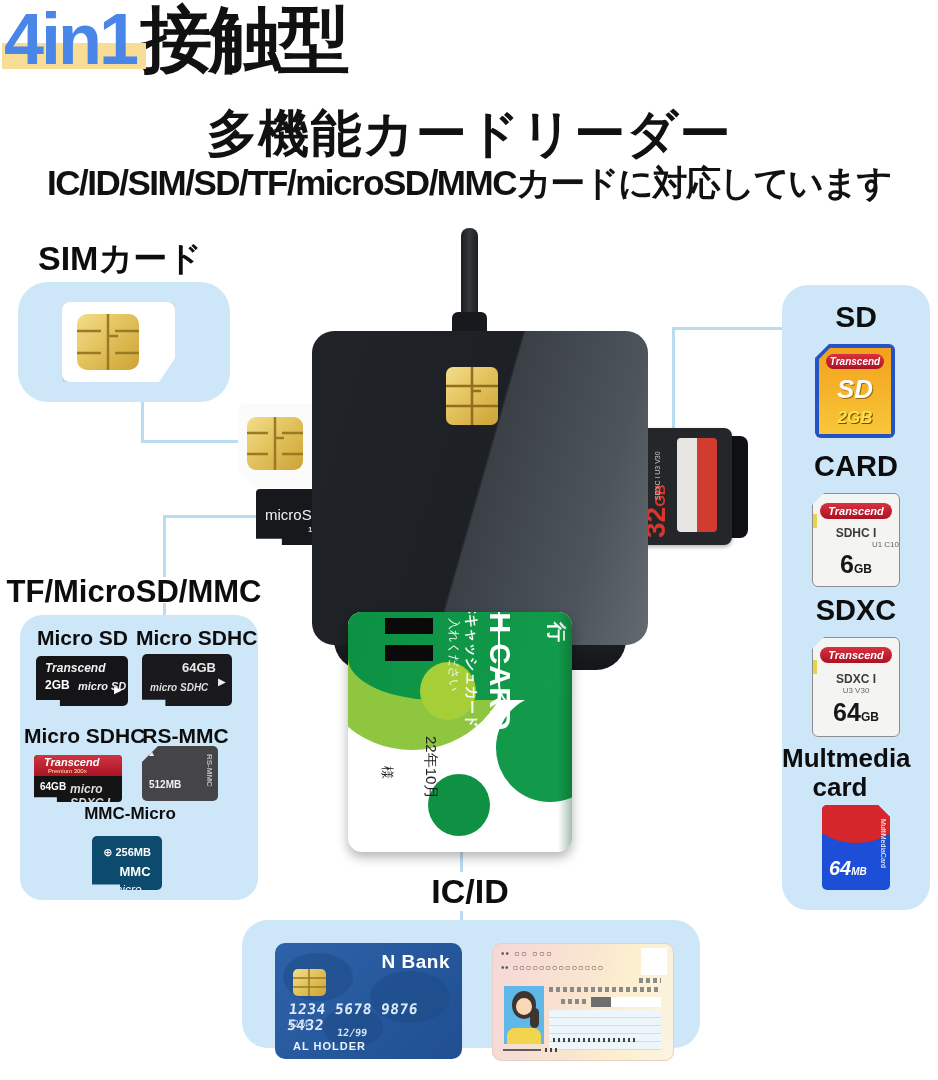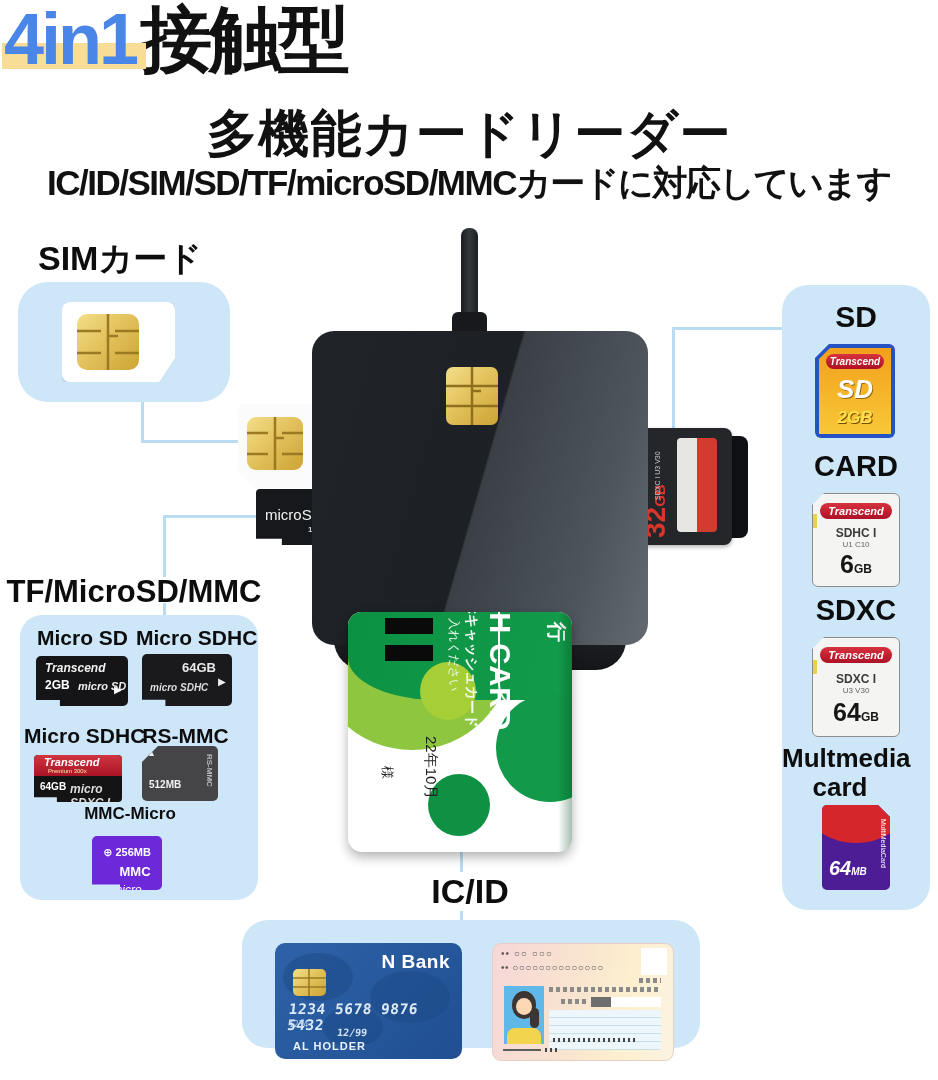--- a/index.html
+++ b/index.html
@@ -125,39 +125,39 @@
       <div class="banner" style="top:6px;height:15px;line-height:15px;font-size:10px;">Transcend</div>
       <div class="abs b ctr" style="left:0;right:0;top:26px;font-size:26px;font-style:italic;color:#fdfdfd;text-shadow:1px 1px 0 #9a6a10;">SD</div>
       <div class="abs b ctr" style="left:0;right:0;top:60px;font-size:17px;font-style:italic;color:#ffe14d;text-shadow:1px 1px 0 #7a4a00;">2GB</div>
     </div>
   </div>
 
   <div class="lbl ctr" style="left:795px;top:450px;width:122px;font-size:29px;">CARD</div>
   <div class="tcard" style="left:812px;top:493px;width:86px;height:92px;background:#f4f4f2;border:1px solid #8d8d8d;border-radius:6px;clip-path:polygon(12px 0,100% 0,100% 100%,0 100%,0 12px);">
     <div class="banner">Transcend</div>
     <div class="abs b ctr" style="left:0;right:0;top:32px;font-size:12px;color:#3b3b3b;">SDHC I</div>
-    <div class="abs ctr" style="left:0;right:0;top:46px;font-size:8px;color:#666;">U1 C10</div>
+    <div class="abs ctr" style="left:0;right:0;top:46px;font-size:8px;color:#666;text-align:right;">U1 C10</div>
     <div class="abs b ctr" style="left:0;right:0;top:56px;font-size:25px;color:#161616;"><span>6</span><span style="font-size:12px;">GB</span></div>
     <div class="abs" style="left:0;top:20px;width:4px;height:14px;background:#e8d44c;"></div>
   </div>
 
   <div class="lbl ctr" style="left:795px;top:594px;width:122px;font-size:29px;">SDXC</div>
   <div class="tcard" style="left:812px;top:637px;width:86px;height:98px;background:#f4f4f2;border:1px solid #8d8d8d;border-radius:6px;clip-path:polygon(12px 0,100% 0,100% 100%,0 100%,0 12px);">
     <div class="banner">Transcend</div>
     <div class="abs b ctr" style="left:0;right:0;top:34px;font-size:12px;color:#3b3b3b;">SDXC I</div>
     <div class="abs ctr" style="left:0;right:0;top:48px;font-size:8px;color:#666;">U3 V30</div>
     <div class="abs b ctr" style="left:0;right:0;top:60px;font-size:25px;color:#161616;"><span>64</span><span style="font-size:12px;">GB</span></div>
     <div class="abs" style="left:0;top:22px;width:4px;height:14px;background:#e8d44c;"></div>
   </div>
 
   <div class="lbl ctr" style="left:782px;top:744px;width:116px;font-size:26px;line-height:29px;">
     <div>Multmedia</div>
     <div>card</div>
   </div>
-  <div class="tcard" style="left:822px;top:805px;width:68px;height:85px;background:#4c1d95;border-radius:5px;clip-path:polygon(0 0,calc(100% - 12px) 0,100% 12px,100% 100%,0 100%);">
+  <div class="tcard" style="left:822px;top:805px;width:68px;height:85px;background:#1d4ed8;border-radius:5px;clip-path:polygon(0 0,calc(100% - 12px) 0,100% 12px,100% 100%,0 100%);">
     <div class="abs" style="left:-10px;top:-16px;width:88px;height:54px;background:#d5262b;border-radius:0 0 50% 50%;"></div>
     <div class="abs b" style="left:7px;top:52px;font-size:20px;font-style:italic;color:#fff;"><span>64</span><span style="font-size:10px;">MB</span></div>
     <span class="rot90" style="left:65px;top:14px;font-size:7px;color:#fff;">MultiMediaCard</span>
   </div>
 
   <div class="lbl" style="left:6px;top:574px;width:256px;text-align:center;font-size:31px;">TF/MicroSD/MMC</div>
   <div class="panel" style="left:20px;top:615px;width:238px;height:285px;border-radius:22px;"></div>
 
   <div class="lbl ctr" style="left:30px;top:626px;width:105px;font-size:21px;">Micro SD</div>
   <div class="lbl ctr" style="left:136px;top:626px;width:110px;font-size:21px;">Micro SDHC</div>
@@ -185,21 +185,21 @@
     <span class="abs b" style="left:6px;top:26px;font-size:10px;color:#fff;">64GB</span>
     <span class="abs b" style="left:36px;top:27px;font-size:12px;font-style:italic;color:#ddd;">micro SDXC I</span>
   </div>
   <div class="tcard" style="left:142px;top:746px;width:76px;height:55px;background:#454547;border-radius:5px;clip-path:polygon(16px 0,100% 0,100% 100%,0 100%,0 16px);">
     <span class="abs" style="left:5px;top:2px;font-size:9px;color:#ededed;">▲</span>
     <span class="abs b" style="left:7px;top:33px;font-size:10px;color:#f2f2f2;">512MB</span>
     <span class="rot90 b" style="left:72px;top:8px;font-size:8px;color:#b8b8b8;">RS-MMC</span>
   </div>
 
   <div class="lbl ctr" style="left:60px;top:804px;width:140px;font-size:17px;">MMC-Micro</div>
-  <div class="tcard" style="left:92px;top:836px;width:70px;height:54px;background:#6d28d9;border-radius:5px;clip-path:polygon(0 0,100% 0,100% 100%,40% 100%,40% 90%,0 90%);">
+  <div class="tcard" style="left:92px;top:836px;width:70px;height:54px;background:#0c4a6e;border-radius:5px;clip-path:polygon(0 0,100% 0,100% 100%,40% 100%,40% 90%,0 90%);">
     <div class="abs b ctr" style="left:0;right:0;top:10px;font-size:11px;color:#fff;">⊕ 256MB</div>
     <div class="abs ctr" style="left:0;right:0;top:26px;color:#fff;"><span class="b" style="font-size:13px;padding-left:16px;">MMC</span> <span style="font-size:12px;font-style:italic;">micro</span></div>
   </div>
 
   <div class="lbl ctr" style="left:390px;top:872px;width:160px;font-size:34px;background:#fff;">IC/ID</div>
   <div class="panel" style="left:242px;top:920px;width:458px;height:128px;"></div>
 
   <div class="abs" style="left:275px;top:943px;width:187px;height:116px;border-radius:10px;overflow:hidden;background:linear-gradient(135deg,#2e62a8,#204f92);">
     <div class="blob" style="left:8px;top:10px;width:70px;height:48px;"></div>
     <div class="blob" style="left:95px;top:28px;width:80px;height:52px;"></div>

